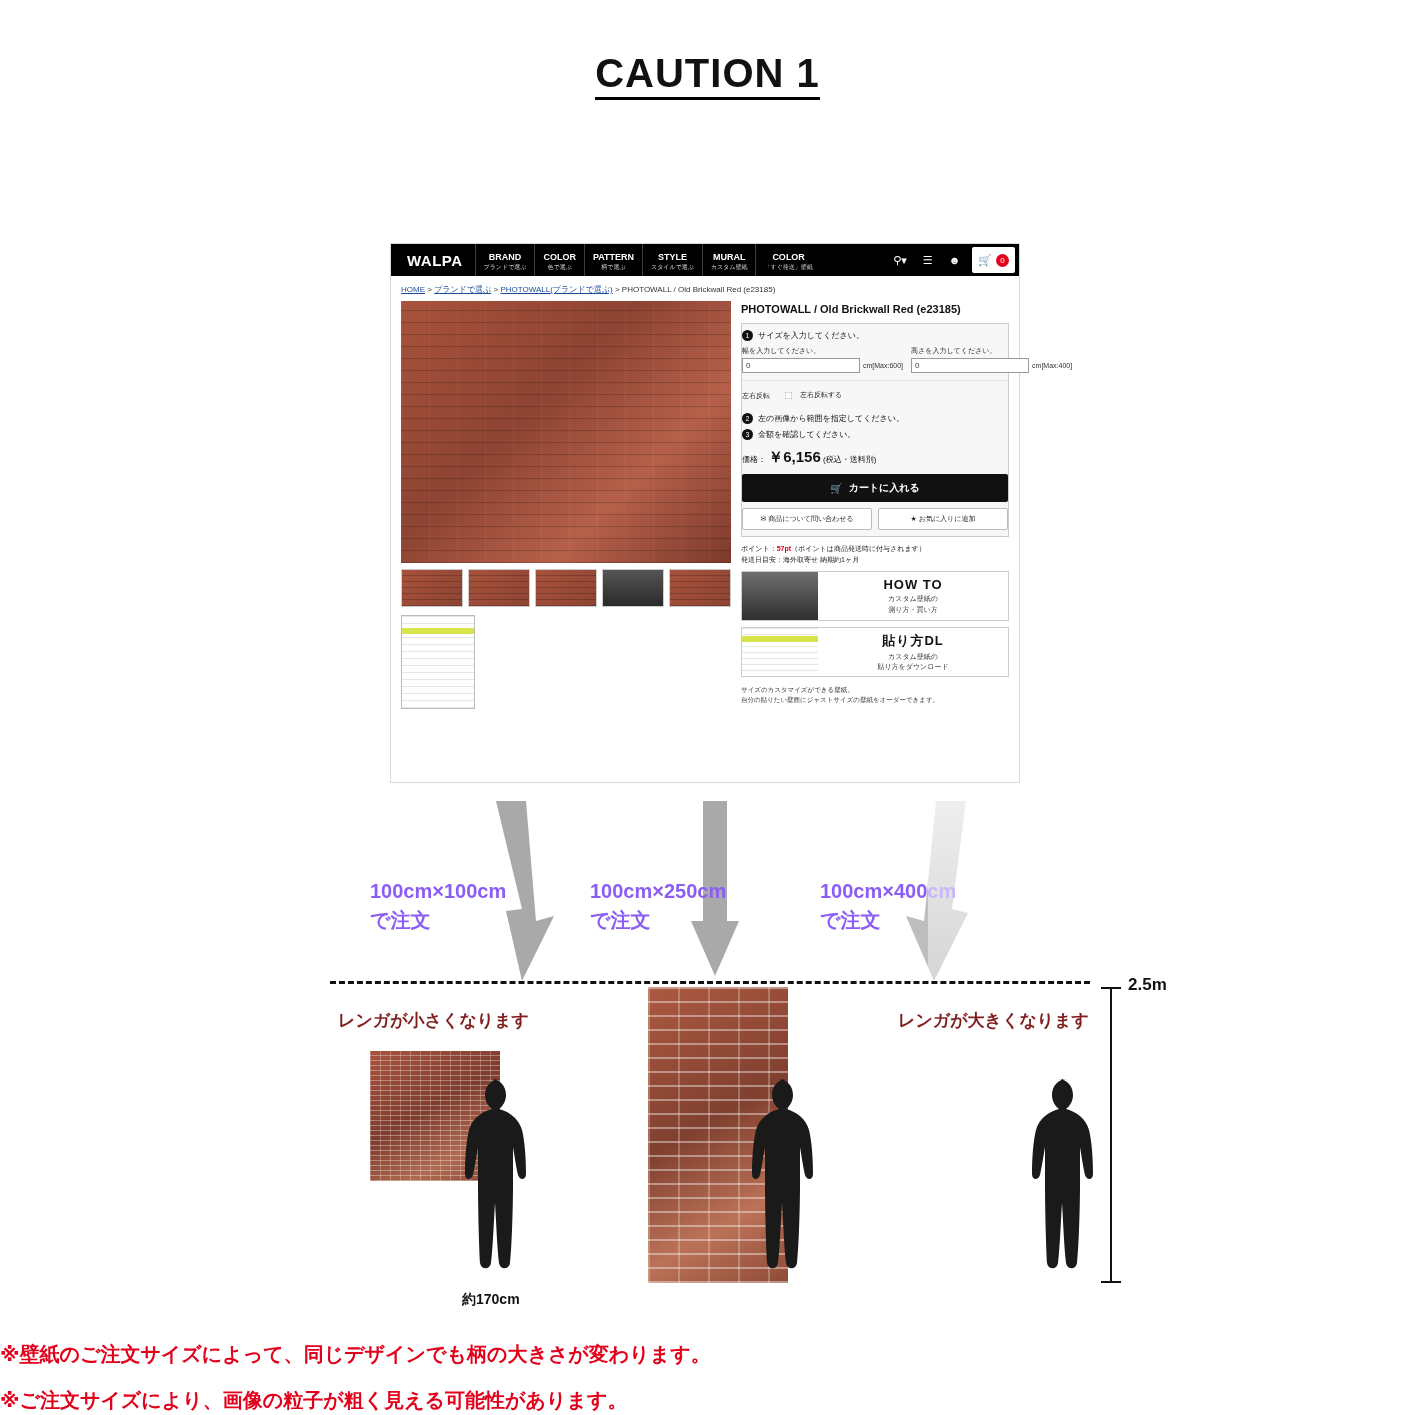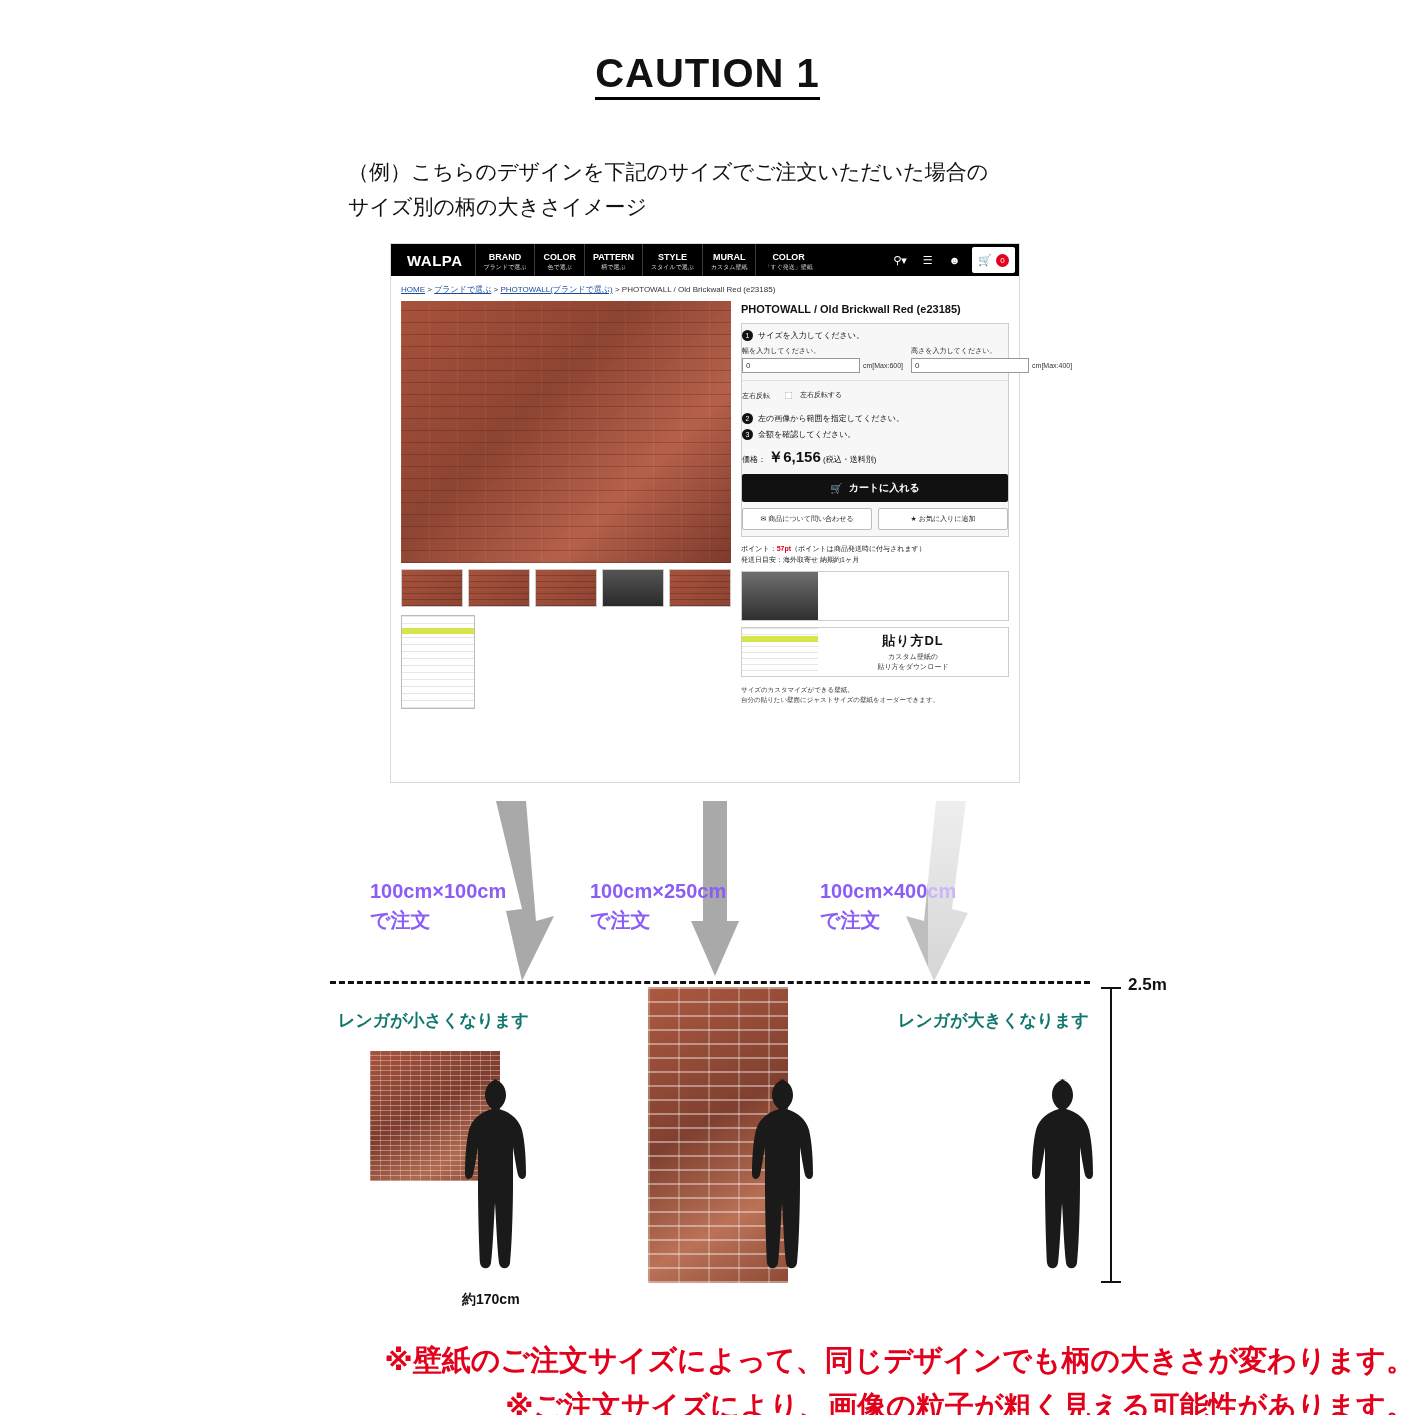--- a/index.html
+++ b/index.html
@@ -135,46 +135,42 @@
   }
   .brick-big{
     background:
       repeating-linear-gradient(0deg, rgba(255,255,255,.45) 0 3px, rgba(0,0,0,0) 3px 26px),
       repeating-linear-gradient(90deg, rgba(255,255,255,.28) 0 3px, rgba(0,0,0,0) 3px 58px),
       linear-gradient(150deg,#b3664c,#8a4staff 45%,#c07a5e 75%,#96513b);
   }
   .brickC{opacity:1;}
   .fade-top{position:absolute;left:928px;top:770px;width:140px;height:186px;background:linear-gradient(180deg,rgba(255,255,255,.75),rgba(255,255,255,.35));}
 
-  .cap{position:absolute;font-size:17px;font-weight:bold;color:#0f766e;}
+  .cap{position:absolute;font-size:17px;font-weight:bold;color:#7f1d1d;}
   .capA{left:338px;top:980px;}
   .capC{left:898px;top:980px;}
   .h170{position:absolute;left:462px;top:1262px;font-size:14px;font-weight:bold;}
 
   
   .person{position:absolute;}
 
   
-  .warn{position:absolute;left:0;width:1415px;text-align:right;color:#e3001b;font-weight:bold;font-size:29px;}
+  .warn{position:absolute;left:0;width:1415px;text-align:left;color:#e3001b;font-weight:bold;font-size:20px;}
   .warn1{top:1312px;}
   .warn2{top:1358px;}
 </style>
 </head>
 <body>
 
 <div class="page">
 
   <div class="title">
     <span>CAUTION 1</span>
   </div>
 
-  <div class="intro">
-    <div>（例）こちらのデザインを下記のサイズでご注文いただいた場合の</div>
-    <div>サイズ別の柄の大きさイメージ</div>
-  </div>
 
   <div class="browser">
 
     <div class="bheader">
       <div class="logo">WALPA</div>
 
       <div class="navitem">
         <div class="t">BRAND</div>
         <div class="s">ブランドで選ぶ</div>
       </div>
@@ -298,20 +294,27 @@
 
         <div class="pts">
           <div>
             <span>ポイント：</span><span class="red">57pt</span><span>（ポイントは商品発送時に付与されます）</span>
           </div>
           <div>発送日目安：海外取寄せ 納期約1ヶ月</div>
         </div>
 
         <div class="promo">
           <div class="promoimg"></div>
+          <div class="promotxt">
+            <div class="h">HOW TO</div>
+            <div class="s">
+              <div>カスタム壁紙の</div>
+              <div>測り方・買い方</div>
+            </div>
+          </div>
         </div>
 
         <div class="promo">
           <div class="promoimg doc"></div>
           <div class="promotxt">
             <div class="h">貼り方DL</div>
             <div class="s">
               <div>カスタム壁紙の</div>
               <div>貼り方をダウンロード</div>
             </div>

